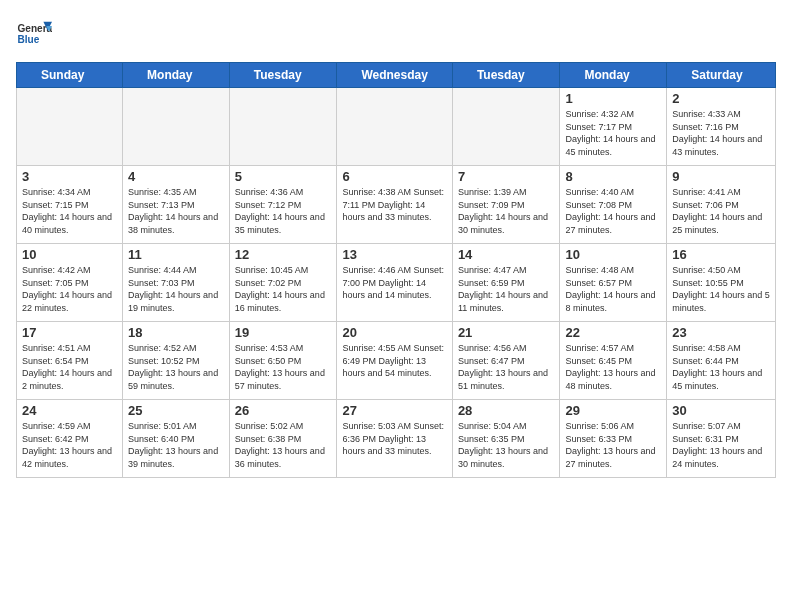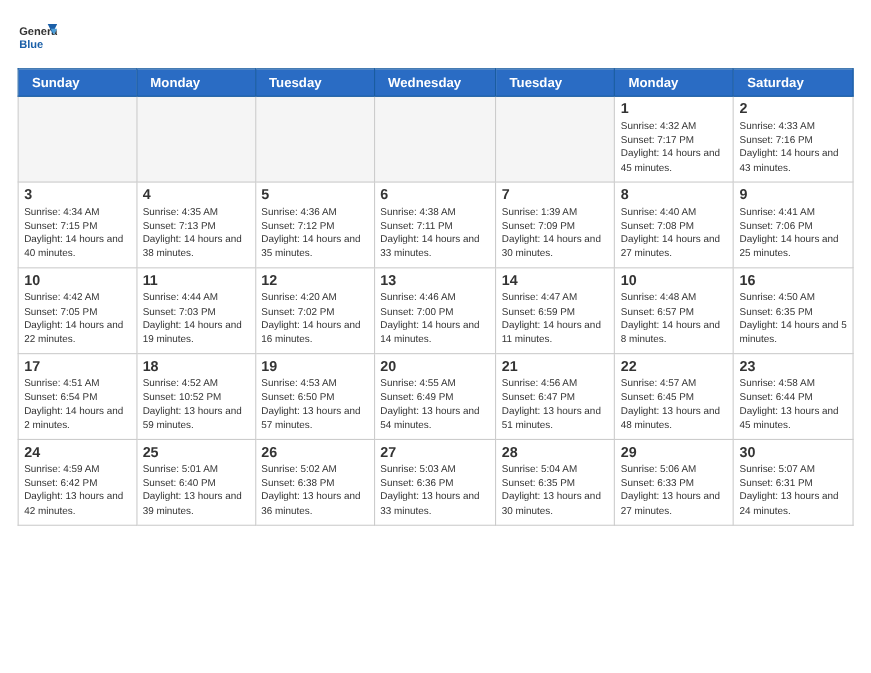--- a/index.html
+++ b/index.html
@@ -45,21 +45,21 @@
     }
     .calendar {
       width: 100%;
       border-collapse: collapse;
       border: 1px solid #ccc;
     }
     .calendar th {
       background: #2a6cc4;
       color: white;
       text-align: left;
-      padding: 5px 12px;
+      padding: 5px 24px;
       font-size: 12px;
       font-weight: bold;
       border: 1px solid #1a5ca0;
     }
     .calendar td {
       vertical-align: top;
       border: 1px solid #ccc;
       padding: 3px 5px;
       width: 113px;
       height: 78px;
@@ -188,21 +188,21 @@
 Daylight: 14 hours and 22 minutes.</div>
           </td>
           <td>
             <span class="day-num">11</span>
             <div class="day-info">Sunrise: 4:44 AM
 Sunset: 7:03 PM
 Daylight: 14 hours and 19 minutes.</div>
           </td>
           <td>
             <span class="day-num">12</span>
-            <div class="day-info">Sunrise: 4:20 AM
+            <div class="day-info">Sunrise: 10:45 AM
 Sunset: 7:02 PM
 Daylight: 14 hours and 16 minutes.</div>
           </td>
           <td>
             <span class="day-num">13</span>
             <div class="day-info">Sunrise: 4:46 AM
 Sunset: 7:00 PM
 Daylight: 14 hours and 14 minutes.</div>
           </td>
           <td>
@@ -213,21 +213,21 @@
           </td>
           <td>
             <span class="day-num">10</span>
             <div class="day-info">Sunrise: 4:48 AM
 Sunset: 6:57 PM
 Daylight: 14 hours and 8 minutes.</div>
           </td>
           <td>
             <span class="day-num">16</span>
             <div class="day-info">Sunrise: 4:50 AM
-Sunset: 6:35 PM
+Sunset: 10:55 PM
 Daylight: 14 hours and 5 minutes.</div>
           </td>
         </tr>
         <tr>
           <td>
             <span class="day-num">17</span>
             <div class="day-info">Sunrise: 4:51 AM
 Sunset: 6:54 PM
 Daylight: 14 hours and 2 minutes.</div>
           </td>

